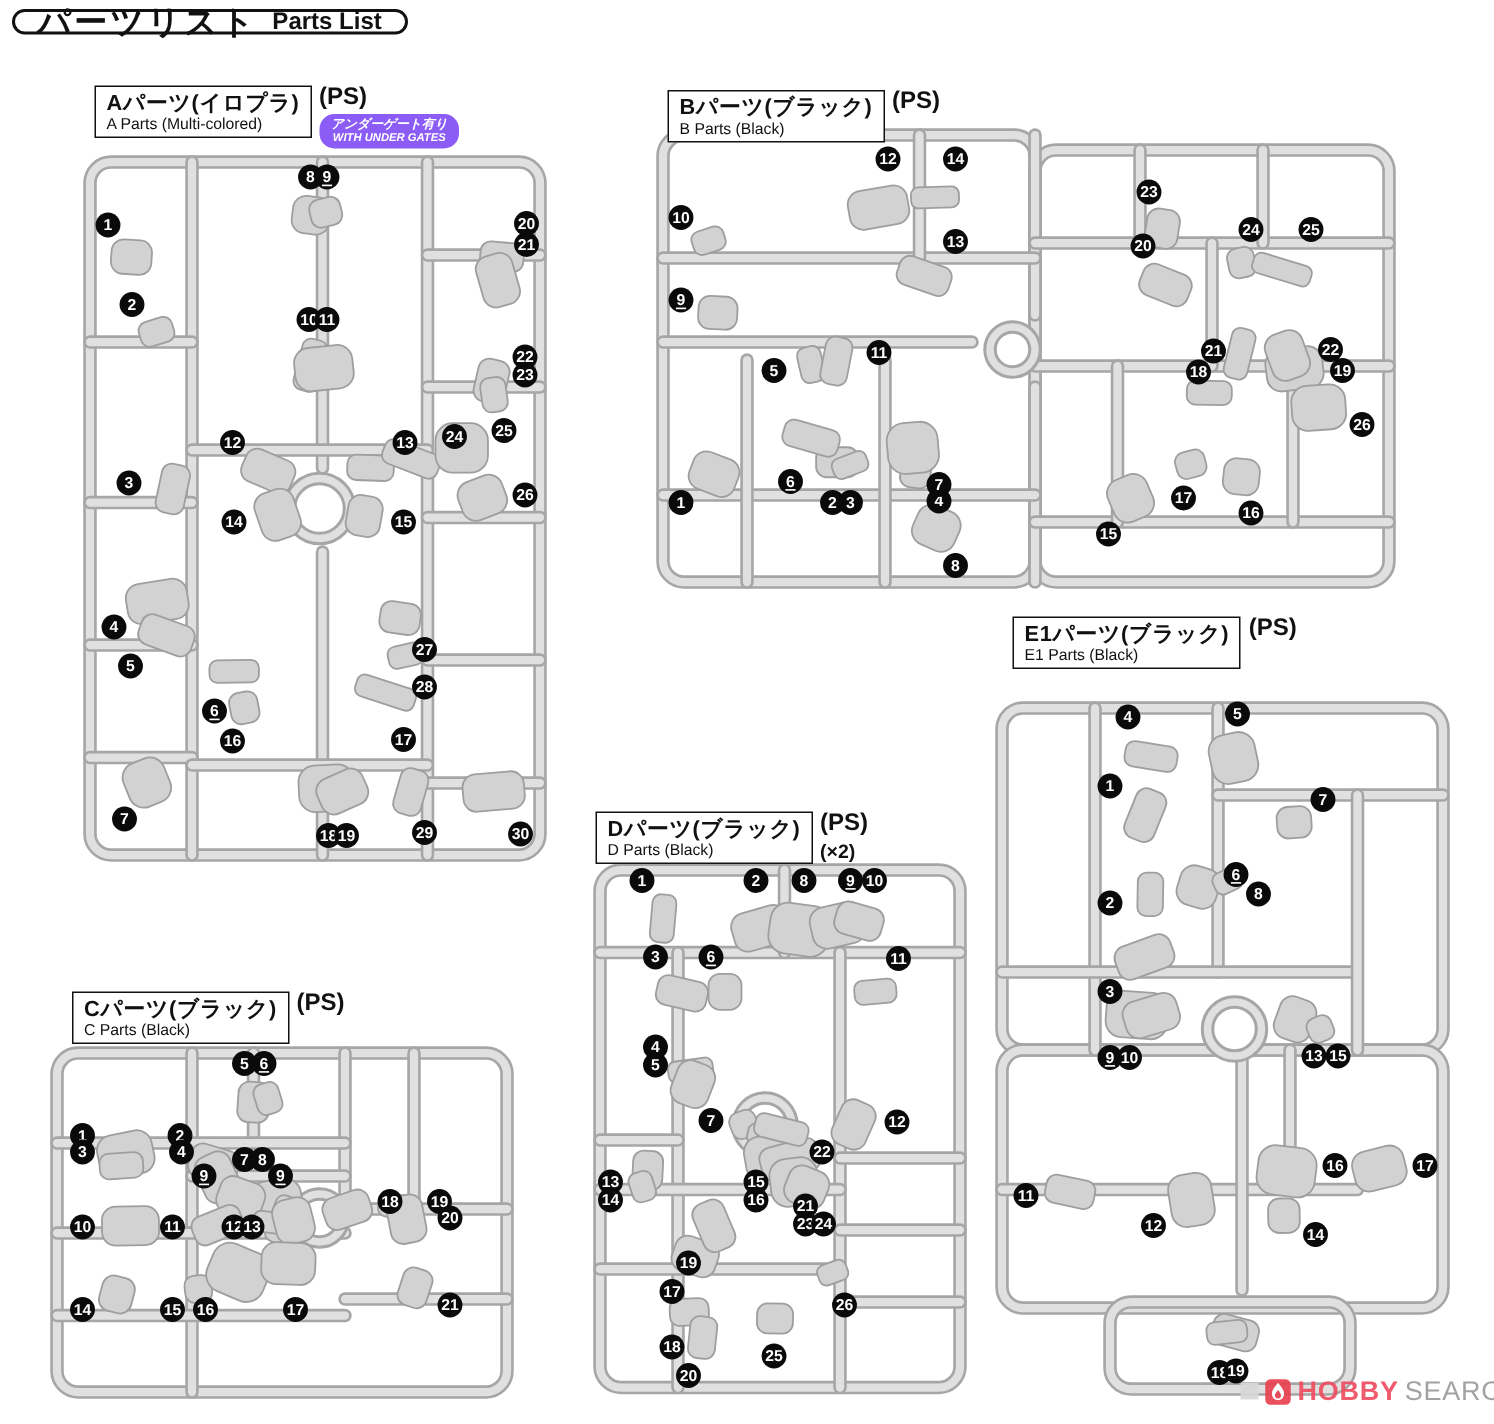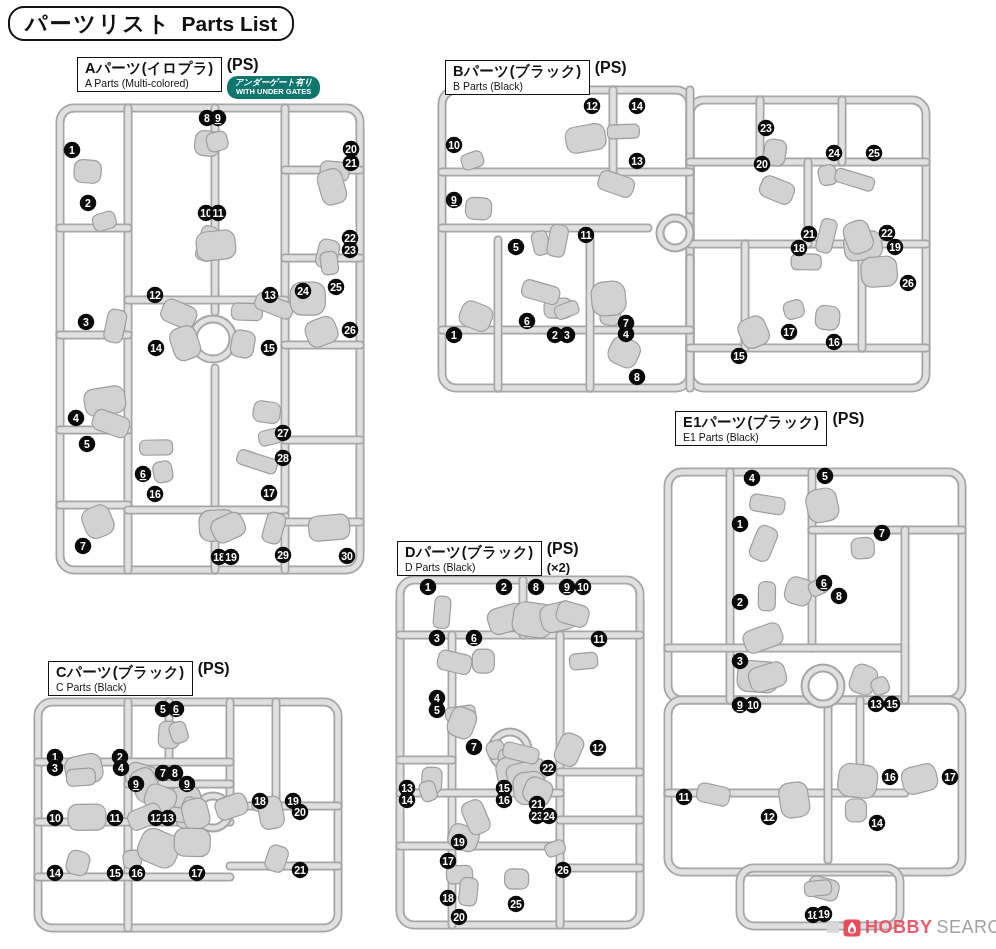--- a/index.html
+++ b/index.html
@@ -8,43 +8,43 @@
     position:relative; width:996px; height:949px; overflow:hidden;
     background:#ffffff;
     font-family:"Liberation Sans","DejaVu Sans",sans-serif;
     color:#111;
   }
   #sprue-canvas { position:absolute; left:0; top:0; z-index:1; }
 
   
   .title-pill {
     position:absolute; left:8px; top:6px; z-index:3;
-    height:35px; border:2.5px solid #111; border-radius:16px;
+    height:17px; border:2.5px solid #111; border-radius:16px;
     display:inline-flex; align-items:center; gap:10px; padding:0 15px;
     background:#fff;
   }
   .title-jp { font-size:22px; font-weight:bold; letter-spacing:2px; white-space:nowrap; }
-  .title-en { font-size:21px; font-weight:bold; white-space:nowrap; }
+  .title-en { font-size:16px; font-weight:bold; white-space:nowrap; }
 
   
   .hdr { position:absolute; z-index:3; display:flex; align-items:flex-start; gap:5px; }
   .hdr-box { border:1.5px solid #111; background:#fff; padding:1px 7px 2px; }
   .hdr-jp { font-size:14.5px; font-weight:bold; white-space:nowrap; letter-spacing:.5px; }
   .hdr-en { font-size:10.5px; font-weight:normal; white-space:nowrap; margin-top:-1px; }
   .hdr-side { display:flex; flex-direction:column; align-items:flex-start; }
   .hdr-ps { font-size:16px; font-weight:bold; line-height:1.05; }
   .hdr-mult { font-size:13px; font-weight:bold; margin-top:2px; }
   .ug-badge {
-    background:#0f766e; color:#fff; border-radius:10px;
+    background:#8b5cf6; color:#fff; border-radius:10px;
     padding:2px 8px 3px; margin-top:2px; text-align:center;
   }
   .ug1 { font-size:8.5px; font-weight:bold; font-style:italic; white-space:nowrap; line-height:1.15; }
-  .ug2 { font-size:7.5px; font-weight:bold; white-space:nowrap; line-height:1.1; }
-
-  .hdr-A { left:77px;  top:57px;  }
+  .ug2 { font-size:7.5px; font-weight:bold; font-style:italic; white-space:nowrap; line-height:1.1; }
+
+  .hdr-A { left:63px;  top:57px;  }
   .hdr-B { left:445px; top:60px;justify-content:flex-end;  }
   .hdr-C { left:48px;  top:661px; }
   .hdr-D { left:397px; top:541px; }
   .hdr-E { left:675px; top:411px; }
 
   
   .watermark {
     position:absolute; left:827px; top:917px; z-index:4;
     display:flex; align-items:center; gap:4px; opacity:.92;
   }

